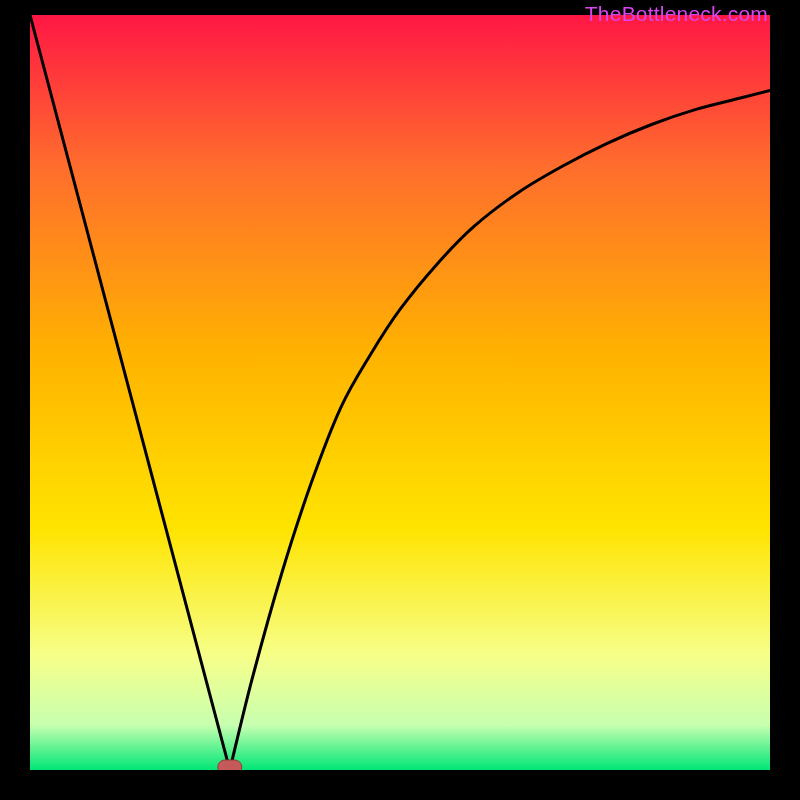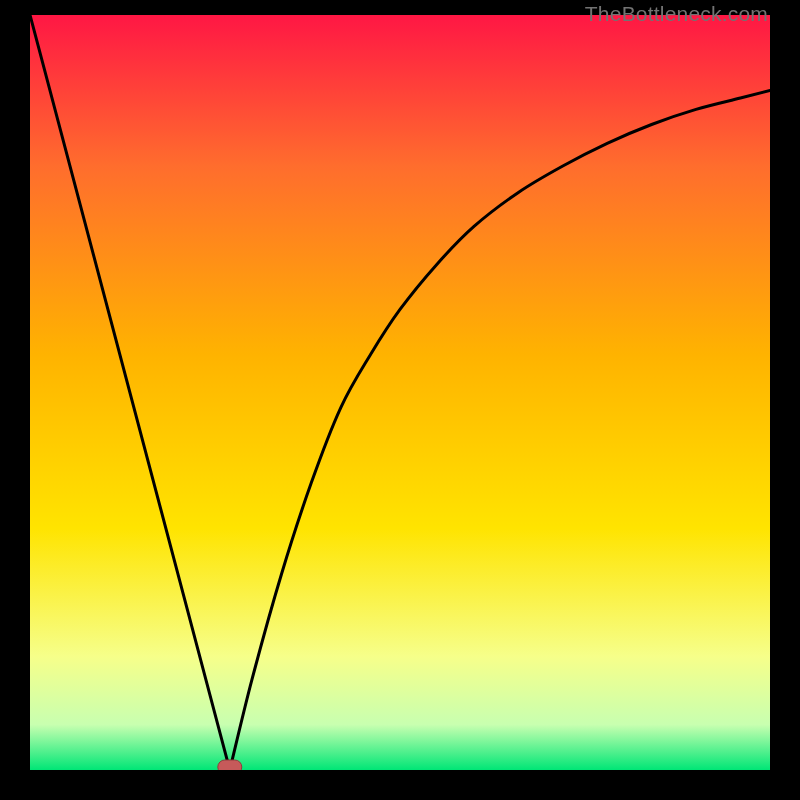--- a/index.html
+++ b/index.html
@@ -27,21 +27,21 @@
   }
   .plot svg {
     display: block;
     width: 740px;
     height: 755px;
   }
   .watermark {
     position: absolute;
     top: 2px;
     right: 32px;
-    color: #737373;
+    color: #d946ef;
     font-size: 21px;
     font-weight: 500;
     letter-spacing: 0.2px;
     user-select: none;
   }
 </style>
 </head>
 <body>
 
 <div class="outer">

